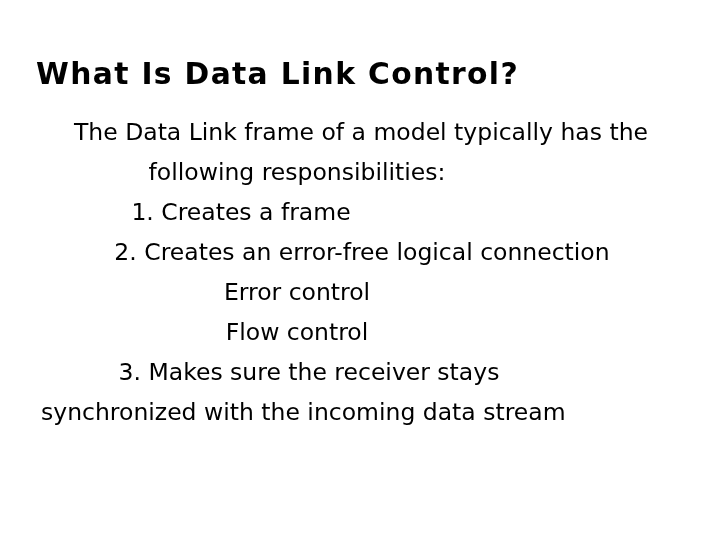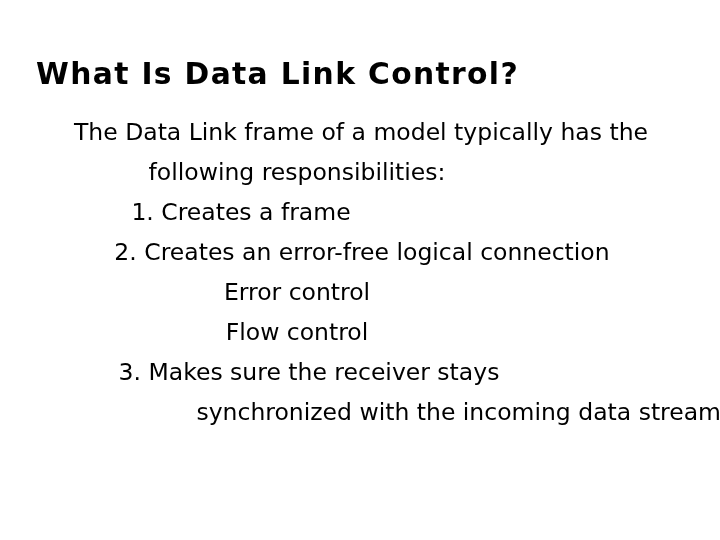--- a/index.html
+++ b/index.html
@@ -63,21 +63,21 @@
     letter-spacing: 0px;
   }
 
   
   .ln-intro      { text-align: center; transform: translateX(1px);  }
   .ln-intro2     { text-align: center; transform: translateX(-63px); }
   .ln-item       { text-align: center; transform: translateX(-119px); }
   .ln-item2      { text-align: center; transform: translateX(2px);  }
   .ln-sub        { text-align: center; transform: translateX(-63px); }
   .ln-item3      { text-align: center; transform: translateX(-51px); }
-  .ln-item3cont  { text-align: right; transform: translateX(1px); margin-left: 40px;  }
+  .ln-item3cont  { text-align: left; transform: translateX(1px); margin-left: 40px;  }
 </style>
 </head>
 <body>
 
 <div id="slide">
 
   <h1 id="slide-title">What Is Data Link Control?</h1>
 
   <div id="body-block">
 

